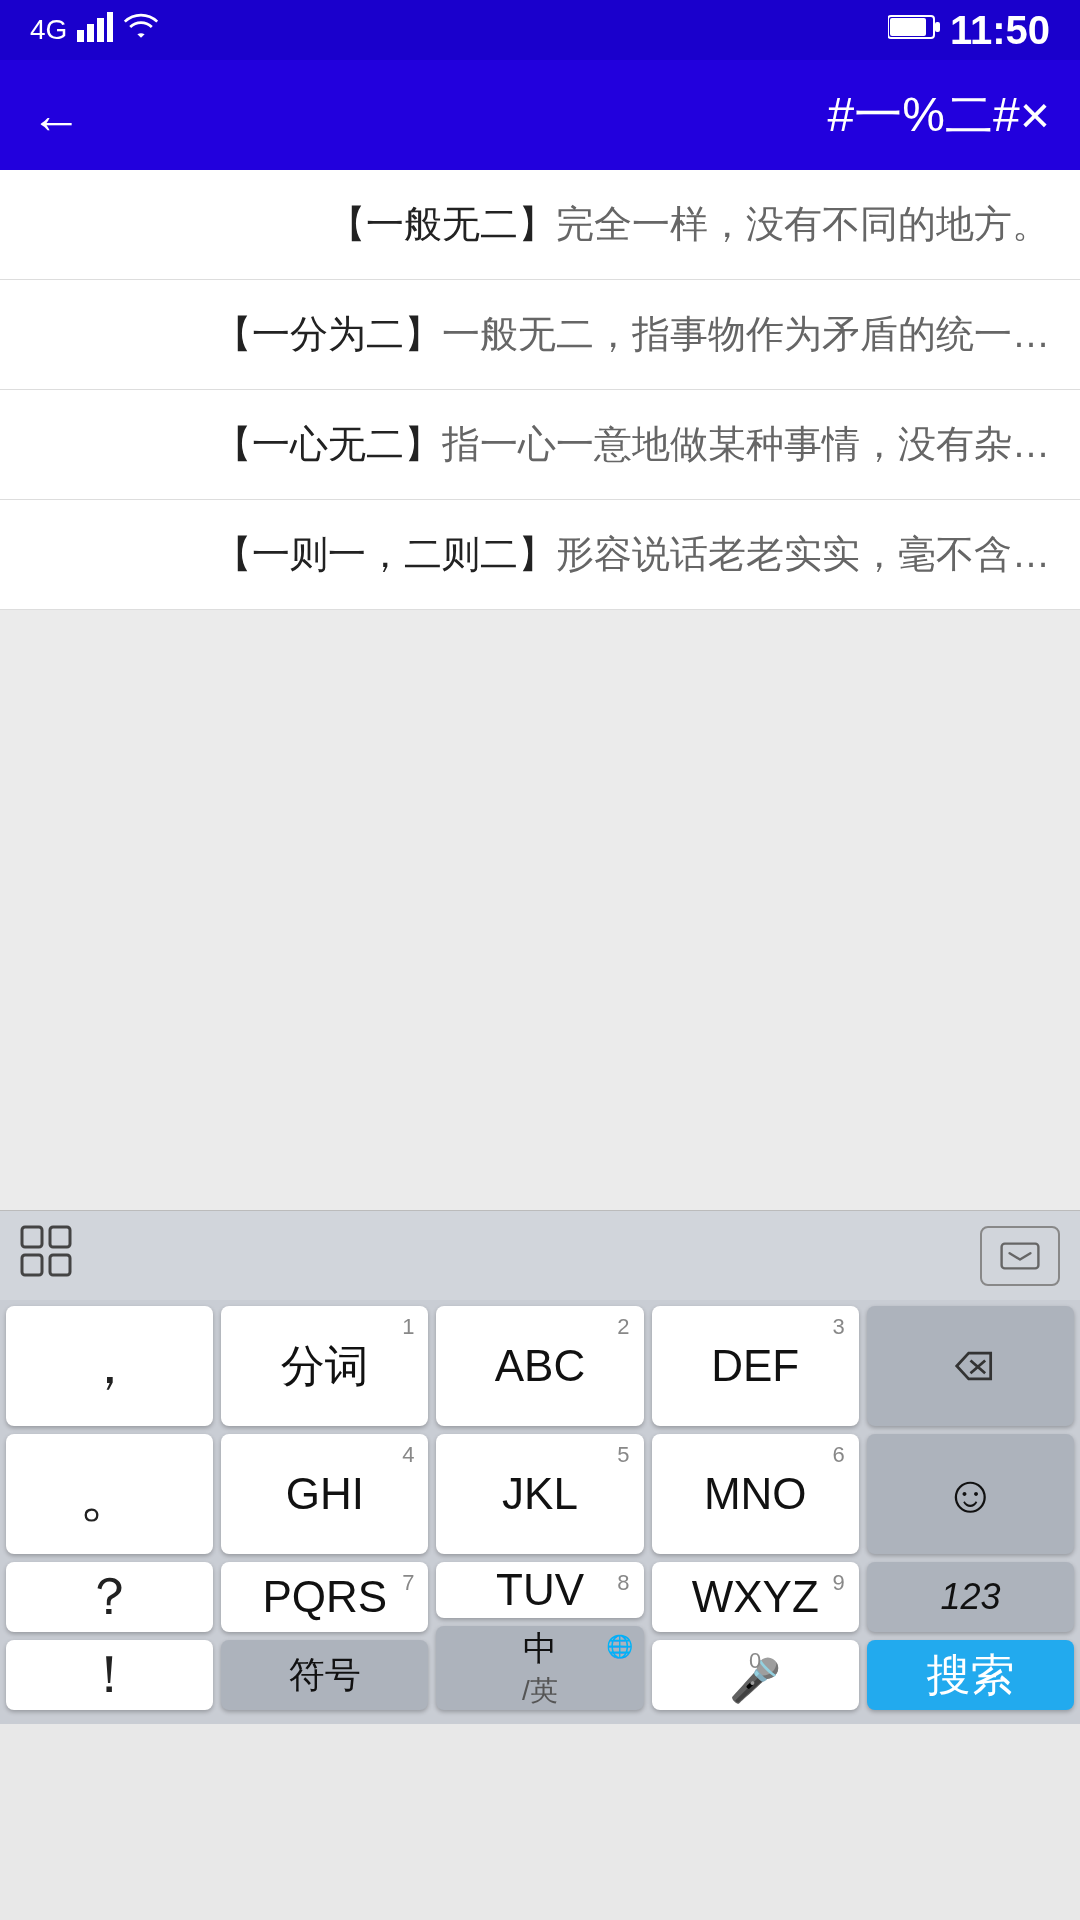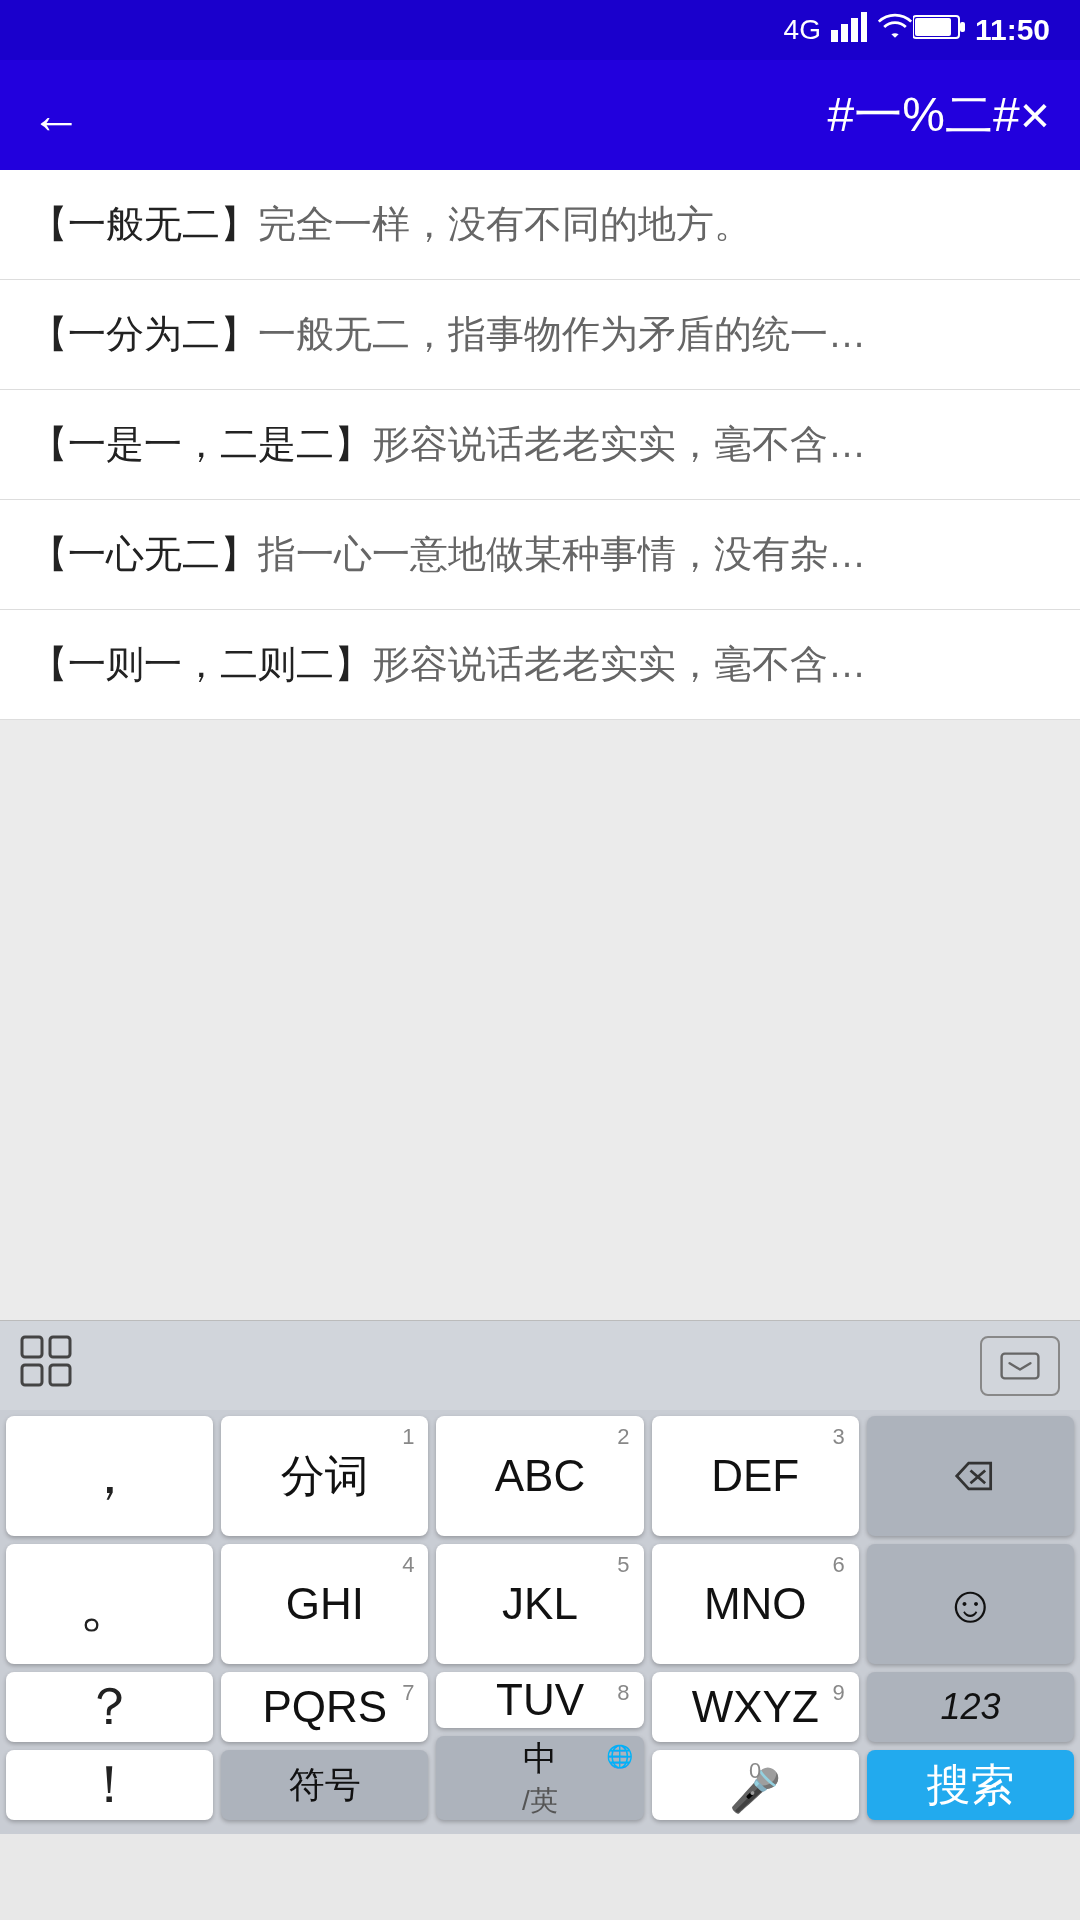--- a/index.html
+++ b/index.html
@@ -12,21 +12,21 @@
       overflow: hidden;
     }
 
     
     #status-bar {
       width: 100%;
       height: 60px;
       background: #1a00cc;
       display: flex;
       align-items: center;
-      justify-content: flex-end;
+      justify-content: space-between;
       padding: 11px 30px;
       color: white;
       font-size: 28px;
     }
     .status-left { display: flex; align-items: center; gap: 10px; }
     .status-right { display: flex; align-items: center; gap: 10px; }
 
     
     #header {
       width: 100%;
@@ -52,20 +52,21 @@
     #header .close-btn {
       font-size: 52px;
       color: white;
       cursor: pointer;
     }
 
     
     #results-list {
       background: #86efac;
       width: 100%;
+      text-align: right;
     }
     .result-item {
       background: white;
       border-bottom: 1px solid #ddd;
       padding: 26px 30px;
       font-size: 38px;
       color: #444;
       line-height: 1.5;
     }
     .result-item .idiom-key {
@@ -183,34 +184,33 @@
     </span>
   </div>
   <div class="status-right">
     <span>
       <svg width="52" height="26" viewBox="0 0 52 26">
           <rect x="0" y="2" width="46" height="22" rx="3" fill="none" stroke="white" stroke-width="2"></rect>
           <rect x="2" y="4" width="36" height="18" rx="2" fill="white"></rect>
           <rect x="47" y="8" width="5" height="10" rx="2" fill="white"></rect>
         </svg>
     </span>
-    <span style="font-size:30px; font-weight:bold;">11:50</span>
+    <span style="font-size:40px; font-weight:bold;">11:50</span>
   </div>
 </div>
 
 <div id="header">
   <span class="back-btn">←</span>
   <span class="search-title">#一%二#</span>
   <span class="close-btn">×</span>
 </div>
 
 <div id="results-list">
 <div class="result-item"><span class="idiom-key">【一般无二】</span><span class="idiom-desc">完全一样，没有不同的地方。</span></div>
     <div class="result-item"><span class="idiom-key">【一分为二】</span><span class="idiom-desc">一般无二，指事物作为矛盾的统一…</span></div>
-    <div class="result-item"><span class="idiom-key">【一是一，二是二】</span><span class="idiom-desc">形容说话老老实实，毫不含…</span></div>
     <div class="result-item"><span class="idiom-key">【一心无二】</span><span class="idiom-desc">指一心一意地做某种事情，没有杂…</span></div>
     <div class="result-item"><span class="idiom-key">【一则一，二则二】</span><span class="idiom-desc">形容说话老老实实，毫不含…</span></div>
   </div>
 
 <div id="empty-area" style="height: 600px;"></div>
 
 <div id="keyboard-toolbar">
   <span class="toolbar-grid-icon">
     <svg width="52" height="52" viewBox="0 0 52 52">
       <rect x="2" y="2" width="20" height="20" rx="3" fill="none" stroke="#444" stroke-width="3"></rect>

